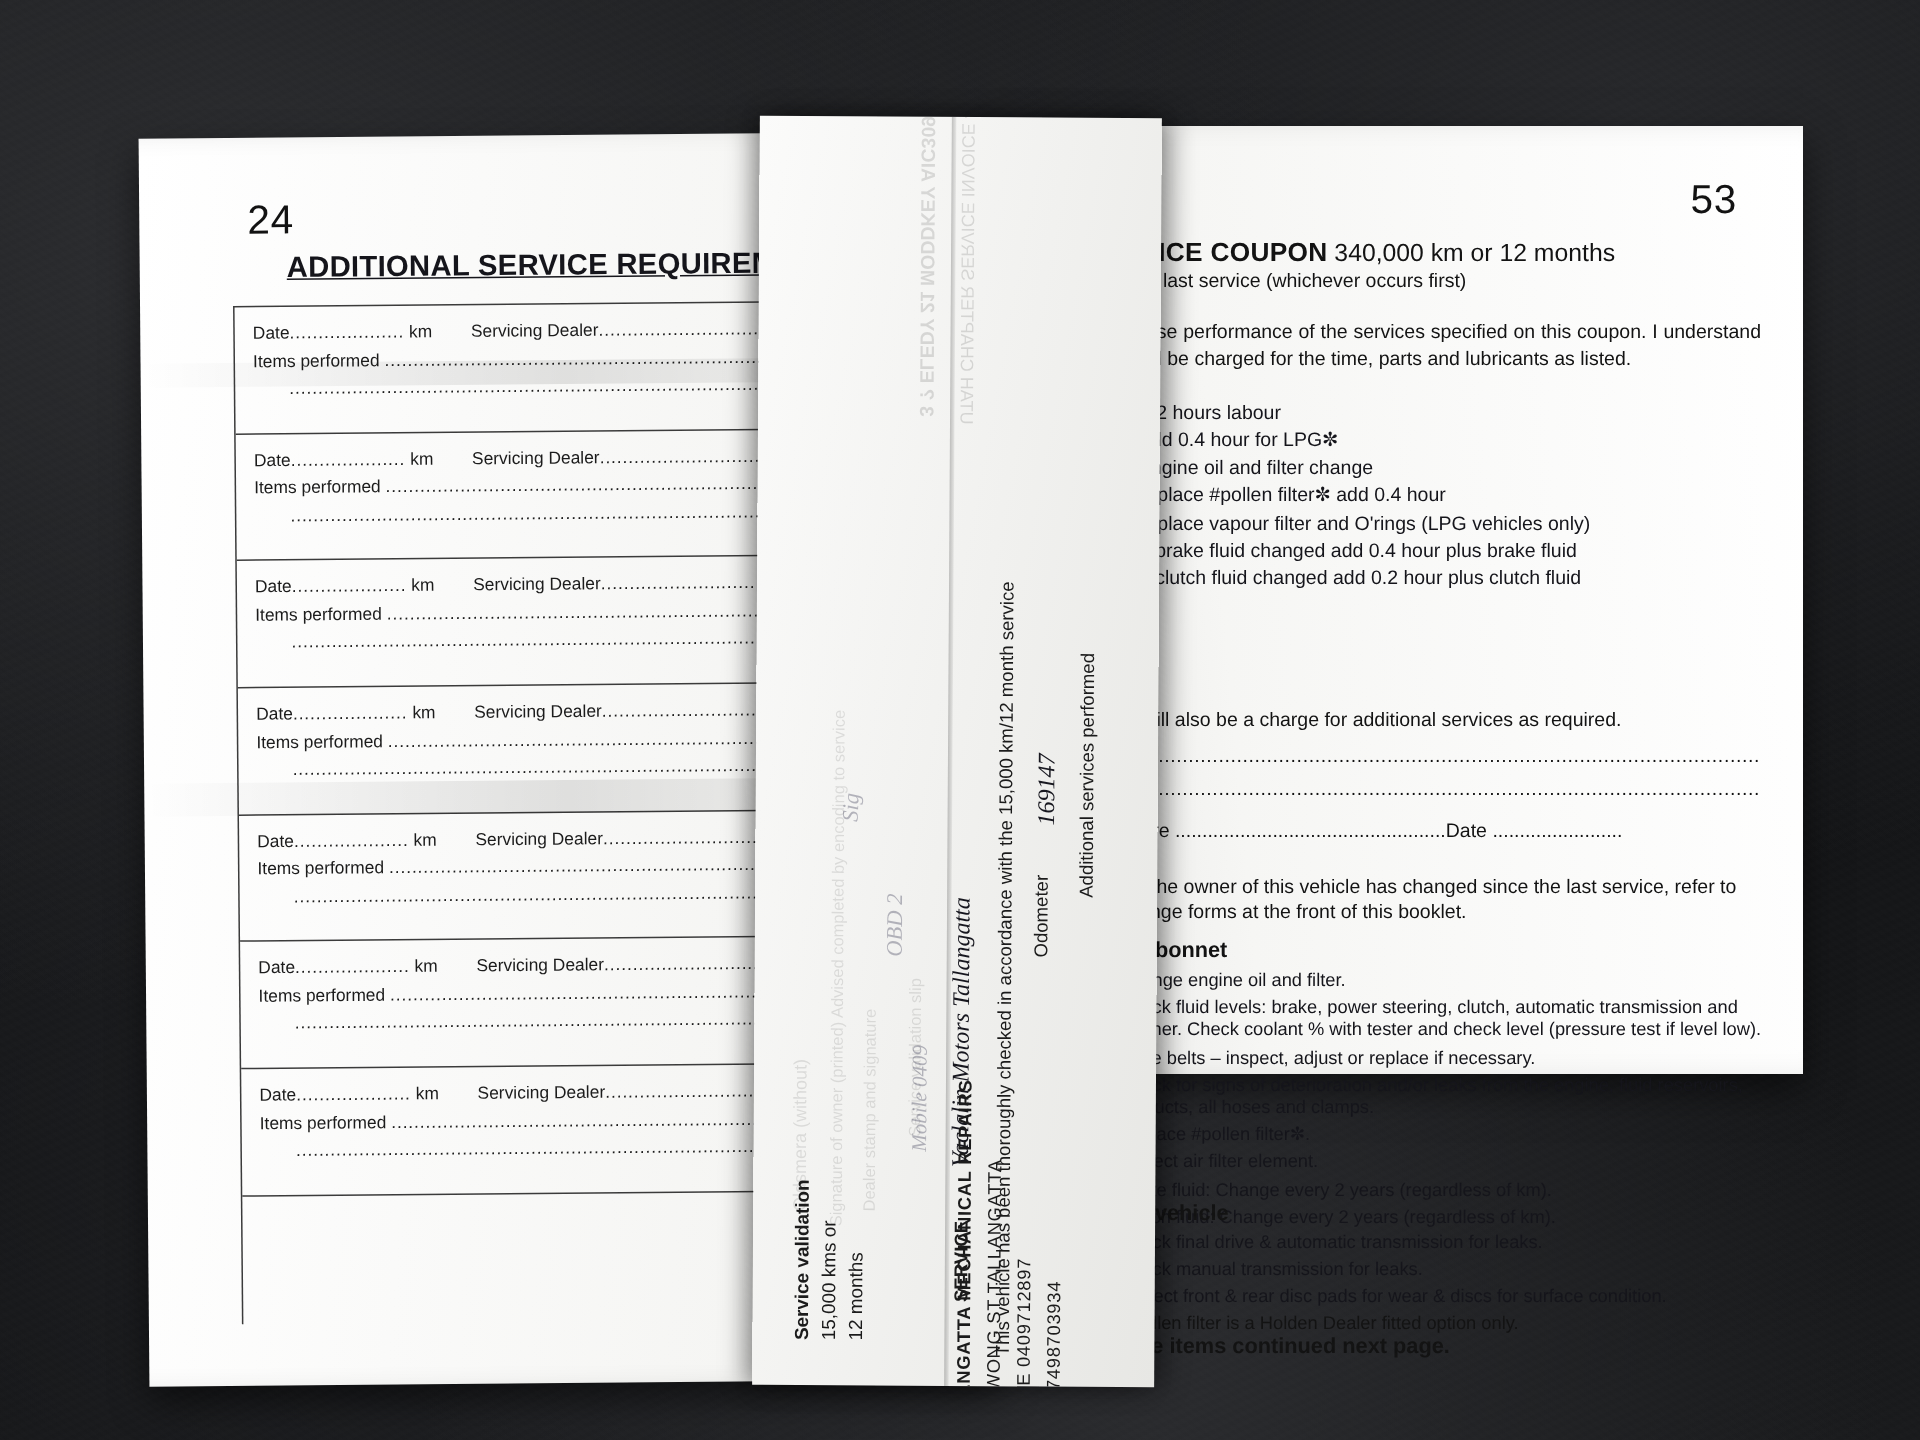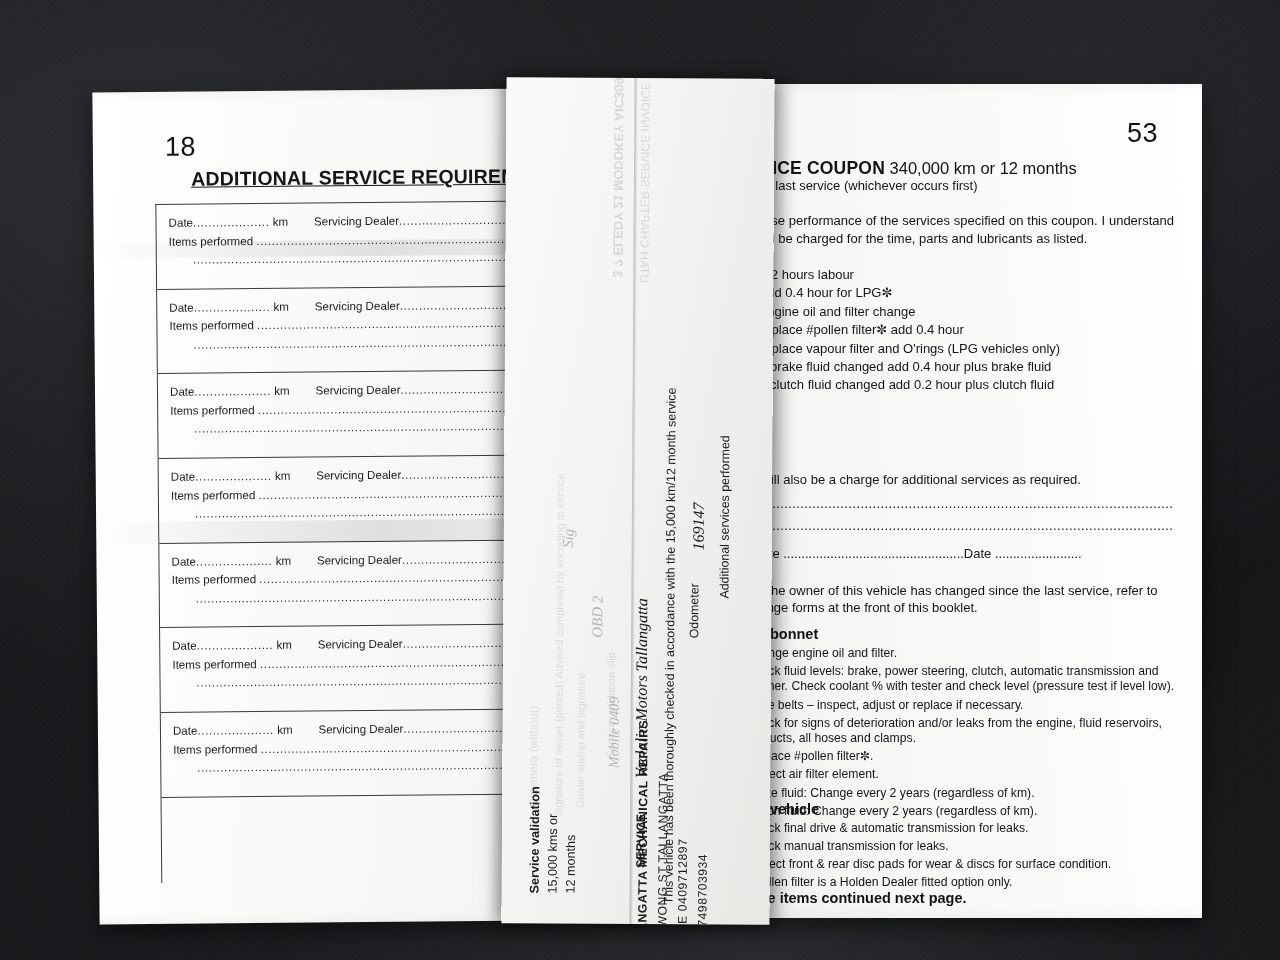--- a/index.html
+++ b/index.html
@@ -58,21 +58,21 @@
     height: 832px;
     transform: rotate(-0.5deg);
     box-shadow: 0 10px 24px rgba(0,0,0,.55), inset -14px 0 24px -14px rgba(0,0,0,.30);
     background: linear-gradient(95deg, #ffffff 0%, #f5f5f3 72%, #e4e4e2 100%);
   }
   
   .page-right {
     left: 570px;
     top: 0px;
     width: 536px;
-    height: 834px;
+    height: 632px;
     box-shadow: 0 10px 24px rgba(0,0,0,.55), inset 14px 0 26px -14px rgba(0,0,0,.28);
     background: linear-gradient(265deg, #ffffff 0%, #f6f6f4 70%, #e7e7e5 100%);
   }
   
   .slip {
     position: absolute;
     left: 408px;
     top: -6px;
     width: 268px;
     height: 846px;
@@ -268,21 +268,21 @@
   }
 </style>
 </head>
 <body>
 
 <div class="backdrop"></div>
 
 <div class="booklet">
 
   <div class="page page-left">
-    <div class="page-num left">18</div>
+    <div class="page-num left">24</div>
     <div class="asr-title">ADDITIONAL SERVICE REQUIREMENTS</div>
 
     <div class="asr-table">
 
       <div class="asr-row">
         <div class="line1">
           <span>Date</span><span class="dots">....................</span>
           <span>km</span>
           &nbsp;&nbsp;&nbsp;&nbsp;&nbsp;&nbsp;&nbsp;<span>Servicing Dealer</span><span class="dots">................................</span>
         </div>

